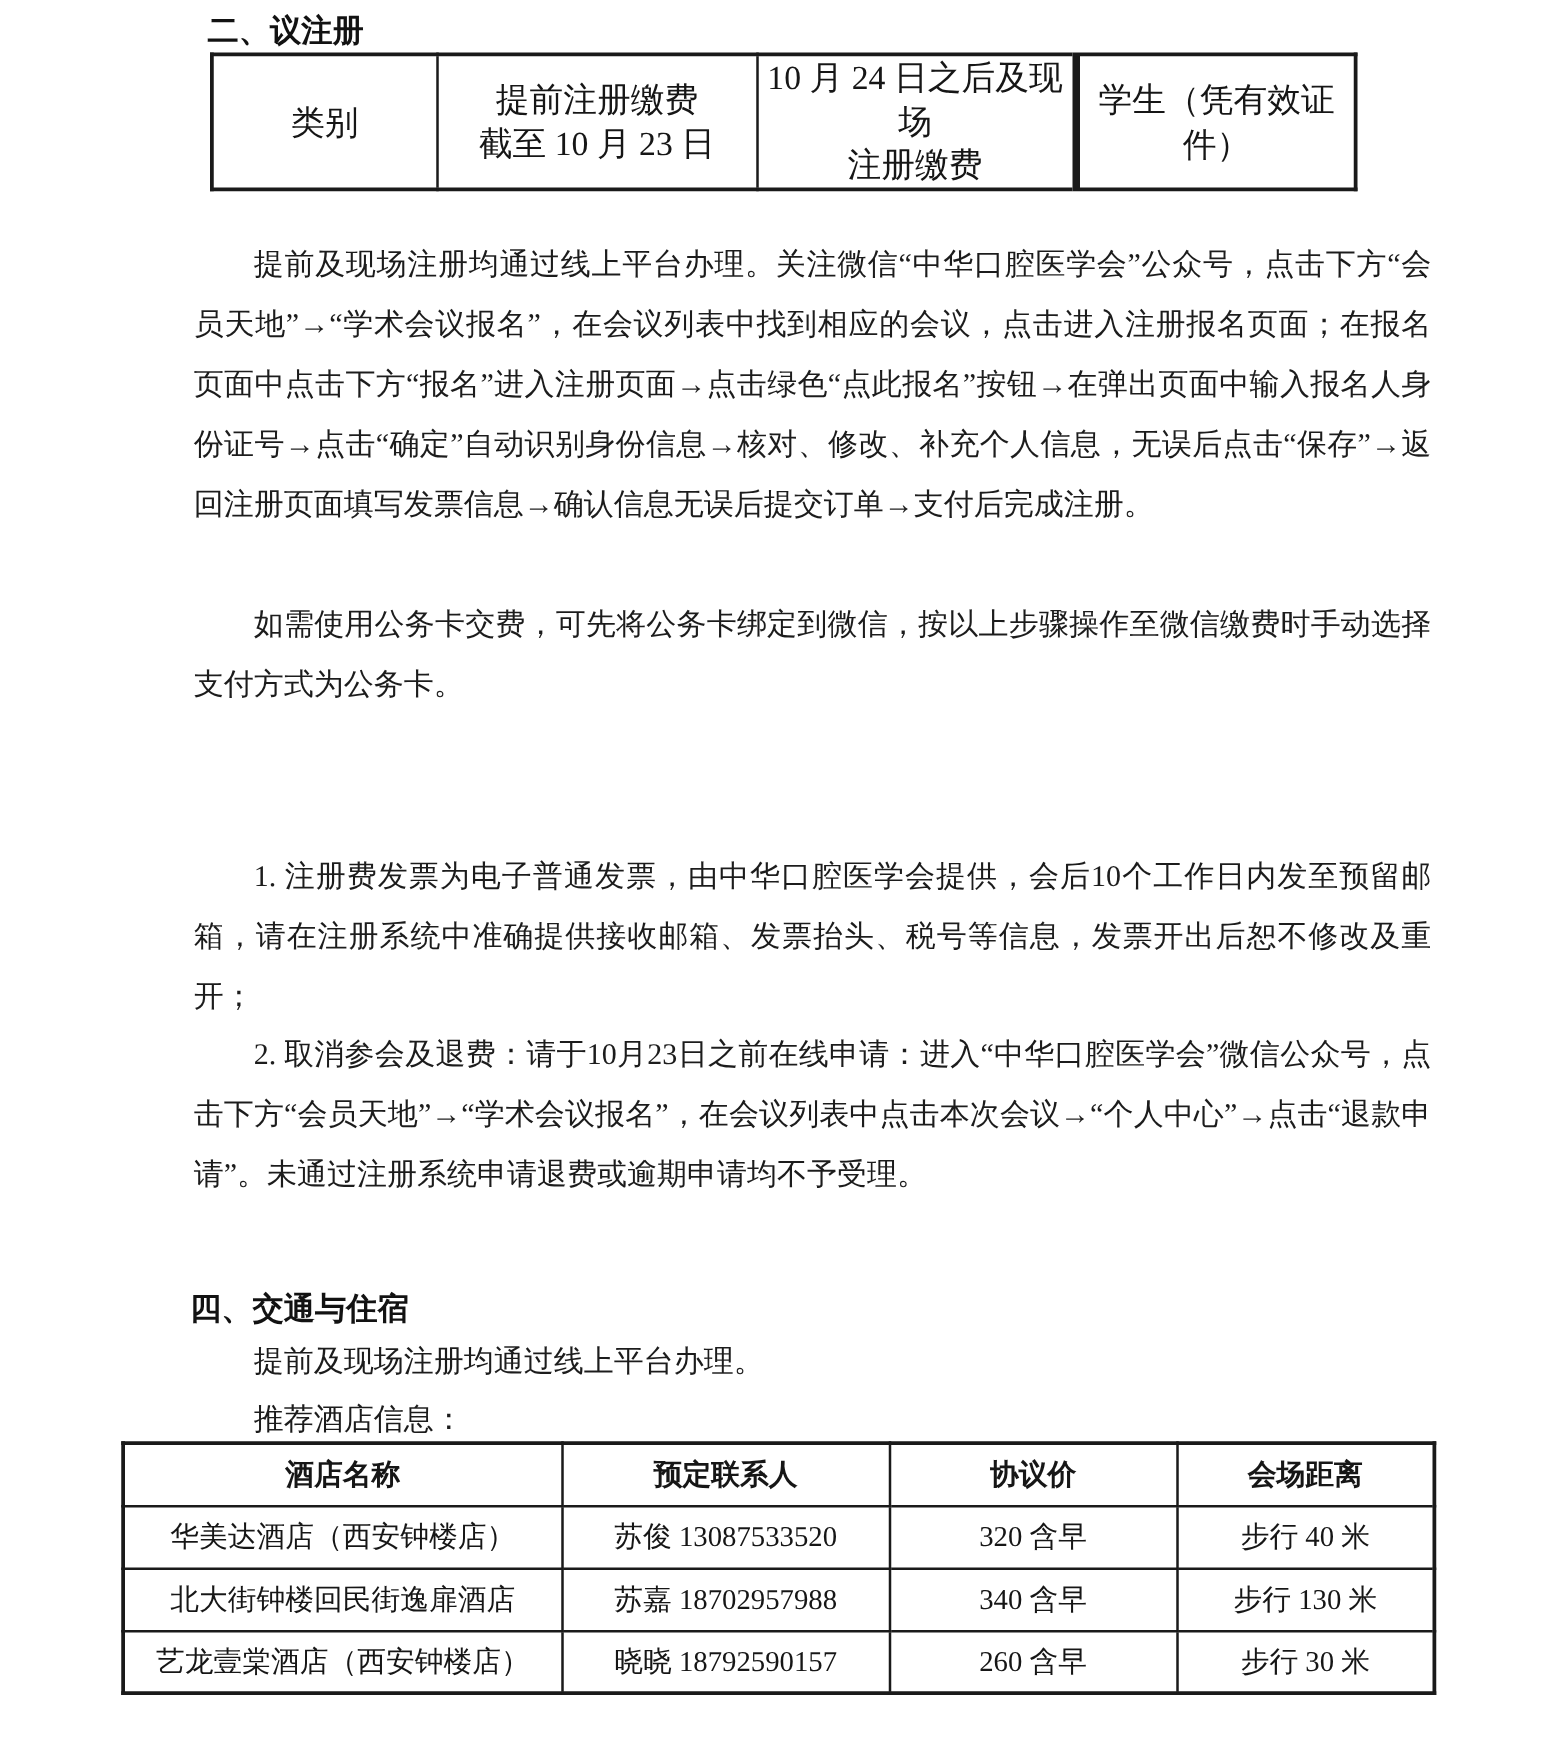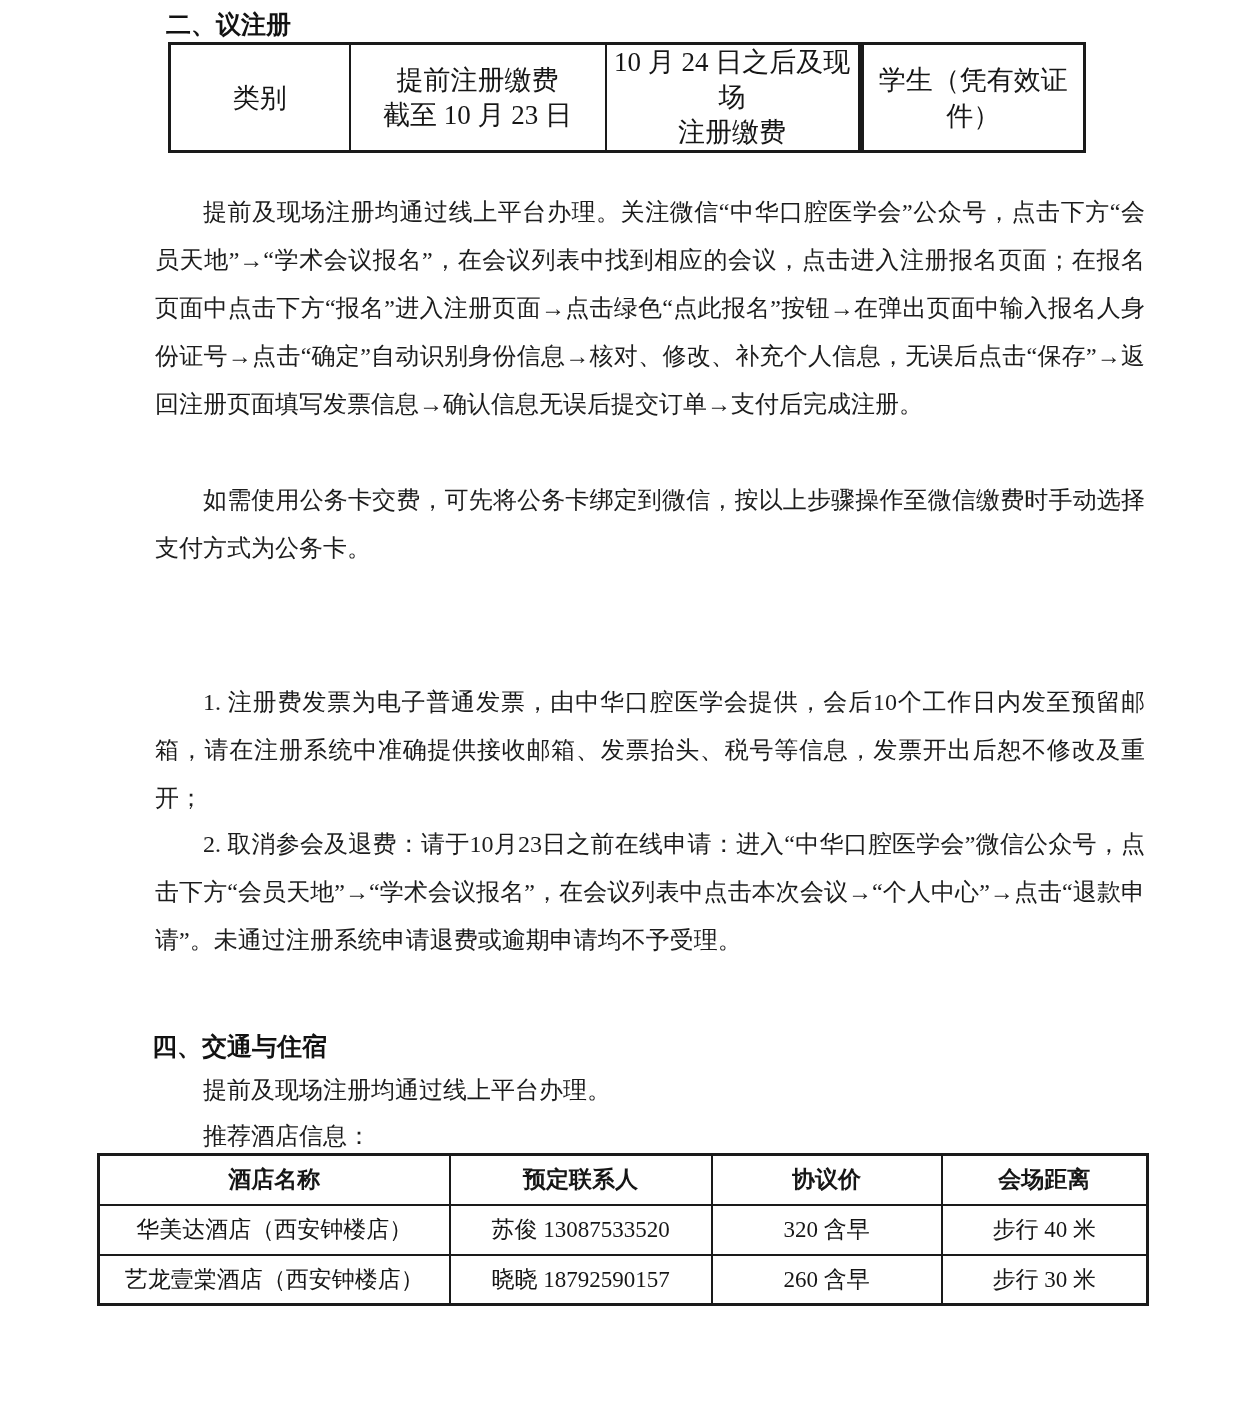--- a/index.html
+++ b/index.html
@@ -140,20 +140,26 @@
         <th>协议价</th>
         <th>会场距离</th>
       </tr>
       <tr>
         <td>华美达酒店（西安钟楼店）</td>
         <td>苏俊 13087533520</td>
         <td>320 含早</td>
         <td>步行 40 米</td>
       </tr>
       <tr>
+        <td>北大街钟楼回民街逸扉酒店</td>
+        <td>苏嘉 18702957988</td>
+        <td>340 含早</td>
+        <td>步行 130 米</td>
+      </tr>
+      <tr>
         <td>艺龙壹棠酒店（西安钟楼店）</td>
         <td>晓晓 18792590157</td>
         <td>260 含早</td>
         <td>步行 30 米</td>
       </tr>
     </tbody>
   </table>
 
 </div>
 

